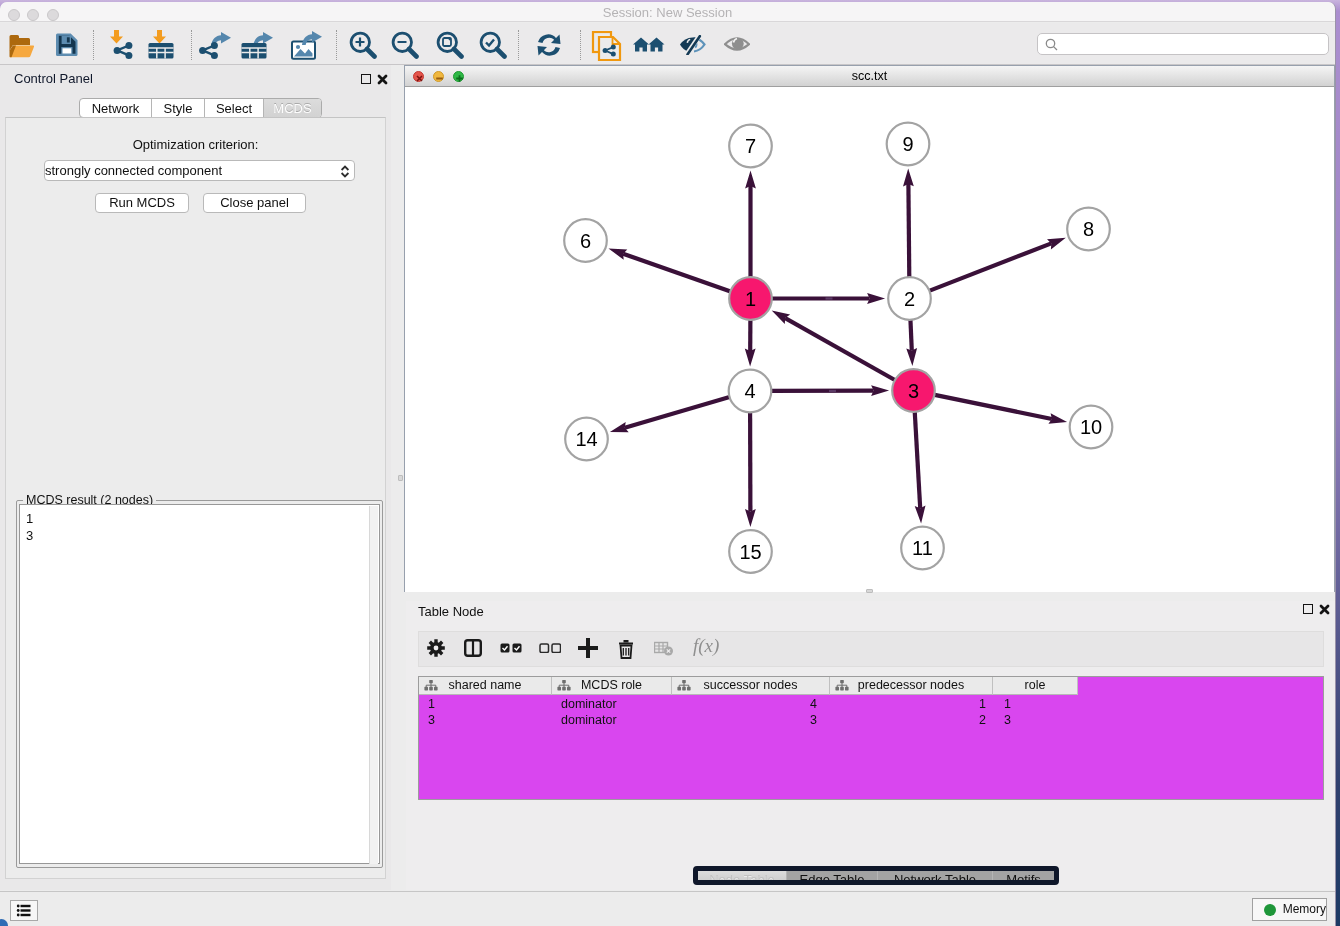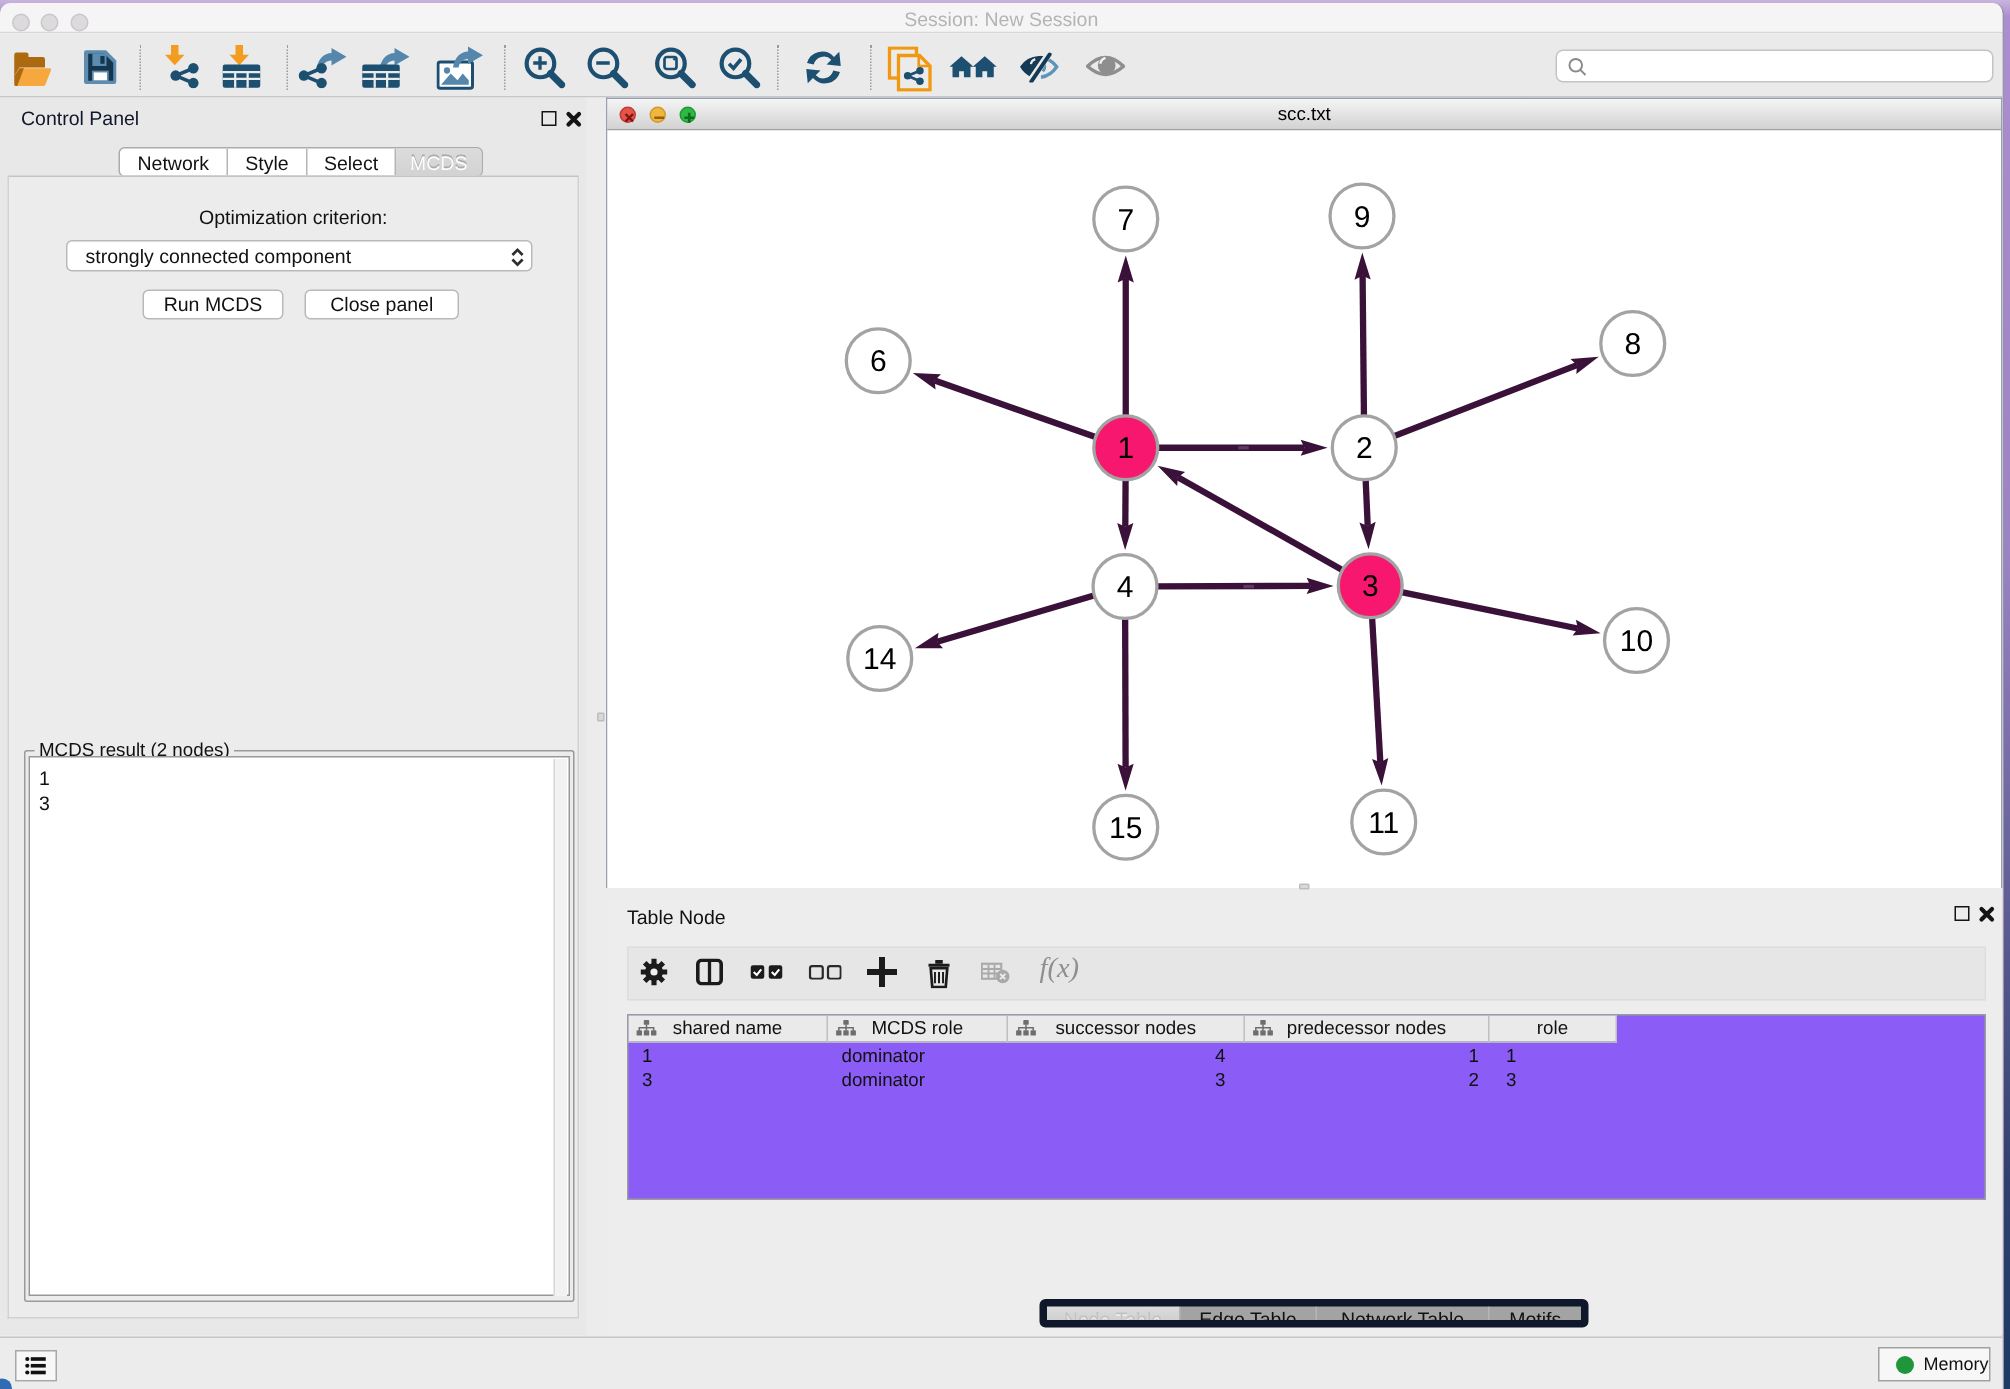--- a/index.html
+++ b/index.html
@@ -16,21 +16,21 @@
 
 #cpanel{position:absolute;left:0;top:63px;width:391px;height:825px;background:#e9e8e9}
 #cphead{position:absolute;left:14px;top:6px;font-size:13px;color:#0f172a}
 .minbox{position:absolute;width:10px;height:10px;border:1.8px solid #141414}
 .xmark{position:absolute}
 #tabs{position:absolute;left:79px;top:33px;width:243px;height:20px;border:1px solid #ababab;border-radius:4px;background:#fff;display:flex;overflow:hidden}
 #tabs div{flex:0 0 auto;text-align:center;line-height:19px;font-size:13px;border-right:1px solid #b5b5b5}
 #tabs div:last-child{border-right:none;background:linear-gradient(#dcdcdc,#d2d2d2);color:#fdfdfd;text-shadow:0 -1px 0 #aaa}
 #cpbody{position:absolute;left:5px;top:52px;width:381px;height:762px;background:#ececec;border:1px solid #d2d2d2;border-top:1px solid #c4c4c4}
 #optlabel{position:absolute;left:0;top:72px;width:100%;text-align:center;font-size:13px}
-#combo{position:absolute;left:44px;top:95px;width:311px;height:21px;background:#fff;border:1px solid #b9b9b9;border-radius:4px;font-size:13px;line-height:19px;padding-left:12px}
+#combo{position:absolute;left:44px;top:95px;width:311px;height:21px;background:#fff;border:1px solid #b9b9b9;border-radius:4px;font-size:13px;line-height:19px;padding-left:0}
 #combo svg{position:absolute;right:2px;top:3px}
 .btn{position:absolute;height:20px;background:#fff;border:1px solid #b9b9b9;border-radius:4px;text-align:center;font-size:13px;line-height:18px}
 #fieldset{position:absolute;left:16px;top:435px;width:367px;height:368px;border:1px solid #9a9a9a;border-radius:2px}
 #fslegend{position:absolute;left:6px;top:-8px;background:#ececec;padding:0 3px;font-size:12.5px}
 #fsinner{position:absolute;left:2px;top:3px;width:361px;height:360px;background:#fff;border:1px solid #989898}
 #fstext{position:absolute;left:6px;top:6px;font-size:13px;line-height:16.5px}
 #fsscroll{position:absolute;right:1px;top:1px;width:9px;height:358px;background:#f2f2f2;border-left:1px solid #d8d8d8}
 
 #netframe{position:absolute;left:404px;top:63px;width:931px;height:529px;background:#fff;border:1px solid #97a0ad;border-bottom:none}
 #nettitle{position:absolute;left:0;top:0;width:100%;height:21px;background:linear-gradient(#f5f5f5,#d2d2d2);border-bottom:1px solid #9f9f9f}
@@ -38,34 +38,34 @@
 #nettext{position:absolute;top:3px;width:100%;text-align:center;font-size:12.5px;color:#000}
 #netcanvas{position:absolute;left:0;top:21px;width:929px;height:506px;background:#fff}
 
 #hsplit{position:absolute;left:400px;top:590px;width:936px;height:9px;background:#ececec}
 #vsplit{position:absolute;left:391px;top:63px;width:15px;height:825px;background:#ececec}
 .grip{position:absolute;background:#d8d8d8;border:1px solid #bdbdbd}
 
 #tpanel{position:absolute;left:406px;top:599px;width:930px;height:289px;background:#eeedee}
 #tphead{position:absolute;left:12px;top:3px;font-size:13px}
 #ttool{position:absolute;left:12px;top:30px;width:906px;height:36px;background:#e7e6e7;border:1px solid #dedddd}
-#ttable{position:absolute;left:12px;top:75px;width:906px;height:124px;background:#8b5cf6;border:1px solid #9c9c9c}
+#ttable{position:absolute;left:12px;top:75px;width:906px;height:124px;background:#d946ef;border:1px solid #9c9c9c}
 #thead{position:absolute;left:0;top:0;width:659px;height:18px;background:#eaeaea;border-bottom:1px solid #b8b8b8;font-size:12.5px}
 .th{position:absolute;top:0;height:18px;border-right:1px solid #c0c0c0;text-align:center;line-height:17px}
 .th svg{position:absolute;left:5px;top:3px}
 .trow{position:absolute;left:0;width:904px;height:16px;font-size:12.5px;line-height:16px}
 .td{position:absolute;top:0;height:16px;white-space:nowrap}
 #btabs{position:absolute;left:287px;top:265px;height:19px;border:5px solid #0f172a;border-radius:4px;background:#a3a3a3;display:flex;overflow:hidden}
 #btabs div{text-align:center;line-height:18px;font-size:13px;border-right:1px solid #b5b5b5;padding:0 0}
 #btabs div:first-child{background:linear-gradient(#dcdcdc,#d0d0d0);color:#c2c2c2;text-shadow:0 1px 0 #ececec}
 #btabs div:last-child{border-right:none}
 
 #statusbar{position:absolute;left:0;top:889px;width:100%;height:37px;background:#ececec;border-top:1px solid #c6c6c6}
 #stleft{position:absolute;left:10px;top:8px;width:28px;height:21px;background:#f7f7f7;border:1px solid #a8a8a8}
-#memory{position:absolute;right:8px;top:6px;width:75px;height:23px;background:#f7f7f7;border:1px solid #a0a0a0;font-size:12px;line-height:21px;text-align:center;padding-left:29px}
+#memory{position:absolute;right:8px;top:6px;width:75px;height:23px;background:#f7f7f7;border:1px solid #a0a0a0;font-size:12px;line-height:21px;text-align:right;padding-left:29px}
 #memdot{position:absolute;left:11px;top:5px;width:12px;height:12px;border-radius:50%;background:#1e9639}
 </style></head>
 <body>
 <div id="win">
   <div id="titlebar">
     <div class="tl" style="left:8px"></div>
     <div class="tl" style="left:27px"></div>
     <div class="tl" style="left:47px"></div>
     <div id="titletext">Session: New Session</div>
   </div>

